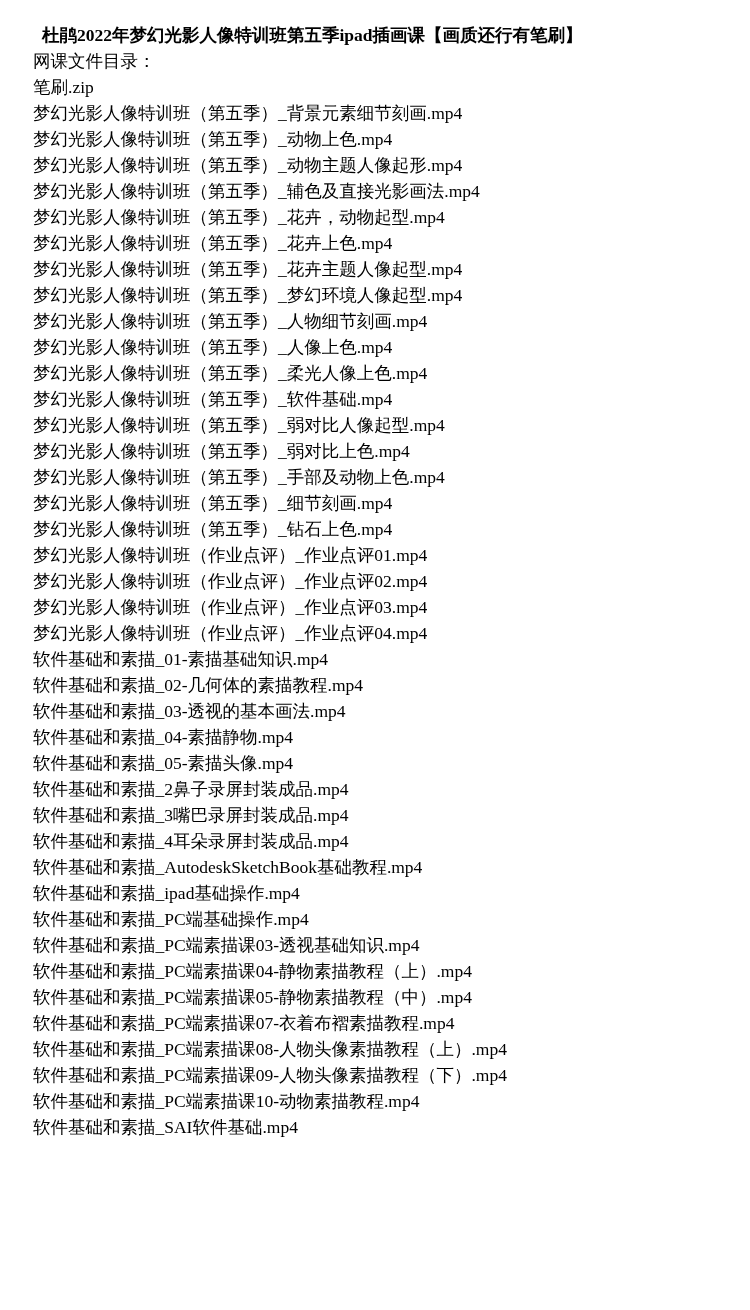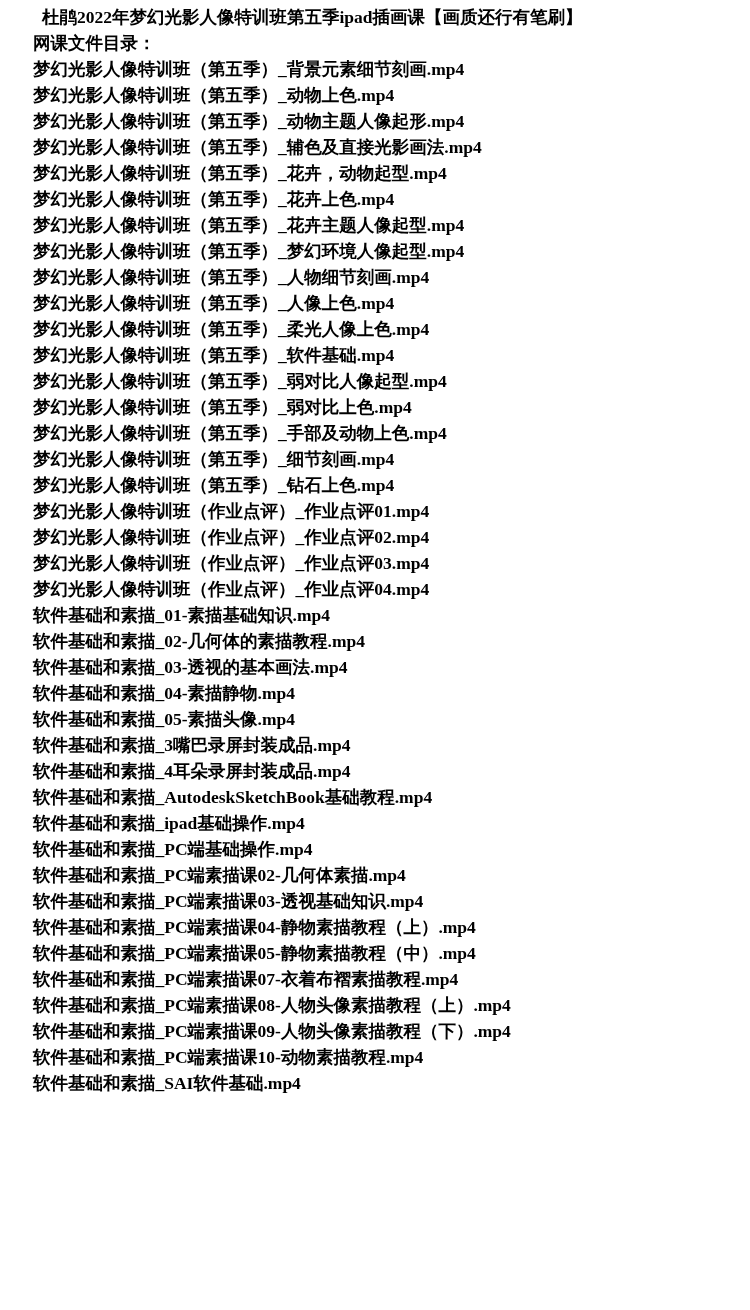--- a/index.html
+++ b/index.html
@@ -8,40 +8,41 @@
     background: #ffffff;
     color: #000000;
   }
   body {
     width: 750px;
     height: 1310px;
     overflow: hidden;
     font-family: "Liberation Serif", "DejaVu Serif", serif;
   }
   .page {
-    padding: 4px 10px 0 33px;
+    padding: 22px 10px 0 33px;
   }
   .line {
     font-size: 17.5px;
     line-height: 26px;
     white-space: nowrap;
-    font-weight: bold;
+    font-weight: normal;
   }
   .title {
     font-weight: bold;
     padding-left: 9px;
   }
 </style>
 </head>
 <body>
 
 <div class="page">
   <div class="line title">杜鹃2022年梦幻光影人像特训班第五季ipad插画课【画质还行有笔刷】</div>
   <div class="line">网课文件目录：</div>
   <div>
+      <div class="line">笔刷.zip</div>
       <div class="line">梦幻光影人像特训班（第五季）_背景元素细节刻画.mp4</div>
       <div class="line">梦幻光影人像特训班（第五季）_动物上色.mp4</div>
       <div class="line">梦幻光影人像特训班（第五季）_动物主题人像起形.mp4</div>
       <div class="line">梦幻光影人像特训班（第五季）_辅色及直接光影画法.mp4</div>
       <div class="line">梦幻光影人像特训班（第五季）_花卉，动物起型.mp4</div>
       <div class="line">梦幻光影人像特训班（第五季）_花卉上色.mp4</div>
       <div class="line">梦幻光影人像特训班（第五季）_花卉主题人像起型.mp4</div>
       <div class="line">梦幻光影人像特训班（第五季）_梦幻环境人像起型.mp4</div>
       <div class="line">梦幻光影人像特训班（第五季）_人物细节刻画.mp4</div>
       <div class="line">梦幻光影人像特训班（第五季）_人像上色.mp4</div>
@@ -54,26 +55,26 @@
       <div class="line">梦幻光影人像特训班（第五季）_钻石上色.mp4</div>
       <div class="line">梦幻光影人像特训班（作业点评）_作业点评01.mp4</div>
       <div class="line">梦幻光影人像特训班（作业点评）_作业点评02.mp4</div>
       <div class="line">梦幻光影人像特训班（作业点评）_作业点评03.mp4</div>
       <div class="line">梦幻光影人像特训班（作业点评）_作业点评04.mp4</div>
       <div class="line">软件基础和素描_01-素描基础知识.mp4</div>
       <div class="line">软件基础和素描_02-几何体的素描教程.mp4</div>
       <div class="line">软件基础和素描_03-透视的基本画法.mp4</div>
       <div class="line">软件基础和素描_04-素描静物.mp4</div>
       <div class="line">软件基础和素描_05-素描头像.mp4</div>
+      <div class="line">软件基础和素描_2鼻子录屏封装成品.mp4</div>
       <div class="line">软件基础和素描_3嘴巴录屏封装成品.mp4</div>
       <div class="line">软件基础和素描_4耳朵录屏封装成品.mp4</div>
       <div class="line">软件基础和素描_AutodeskSketchBook基础教程.mp4</div>
       <div class="line">软件基础和素描_ipad基础操作.mp4</div>
       <div class="line">软件基础和素描_PC端基础操作.mp4</div>
-      <div class="line">软件基础和素描_PC端素描课02-几何体素描.mp4</div>
       <div class="line">软件基础和素描_PC端素描课03-透视基础知识.mp4</div>
       <div class="line">软件基础和素描_PC端素描课04-静物素描教程（上）.mp4</div>
       <div class="line">软件基础和素描_PC端素描课05-静物素描教程（中）.mp4</div>
       <div class="line">软件基础和素描_PC端素描课07-衣着布褶素描教程.mp4</div>
       <div class="line">软件基础和素描_PC端素描课08-人物头像素描教程（上）.mp4</div>
       <div class="line">软件基础和素描_PC端素描课09-人物头像素描教程（下）.mp4</div>
       <div class="line">软件基础和素描_PC端素描课10-动物素描教程.mp4</div>
       <div class="line">软件基础和素描_SAI软件基础.mp4</div>
     </div>
 </div>

